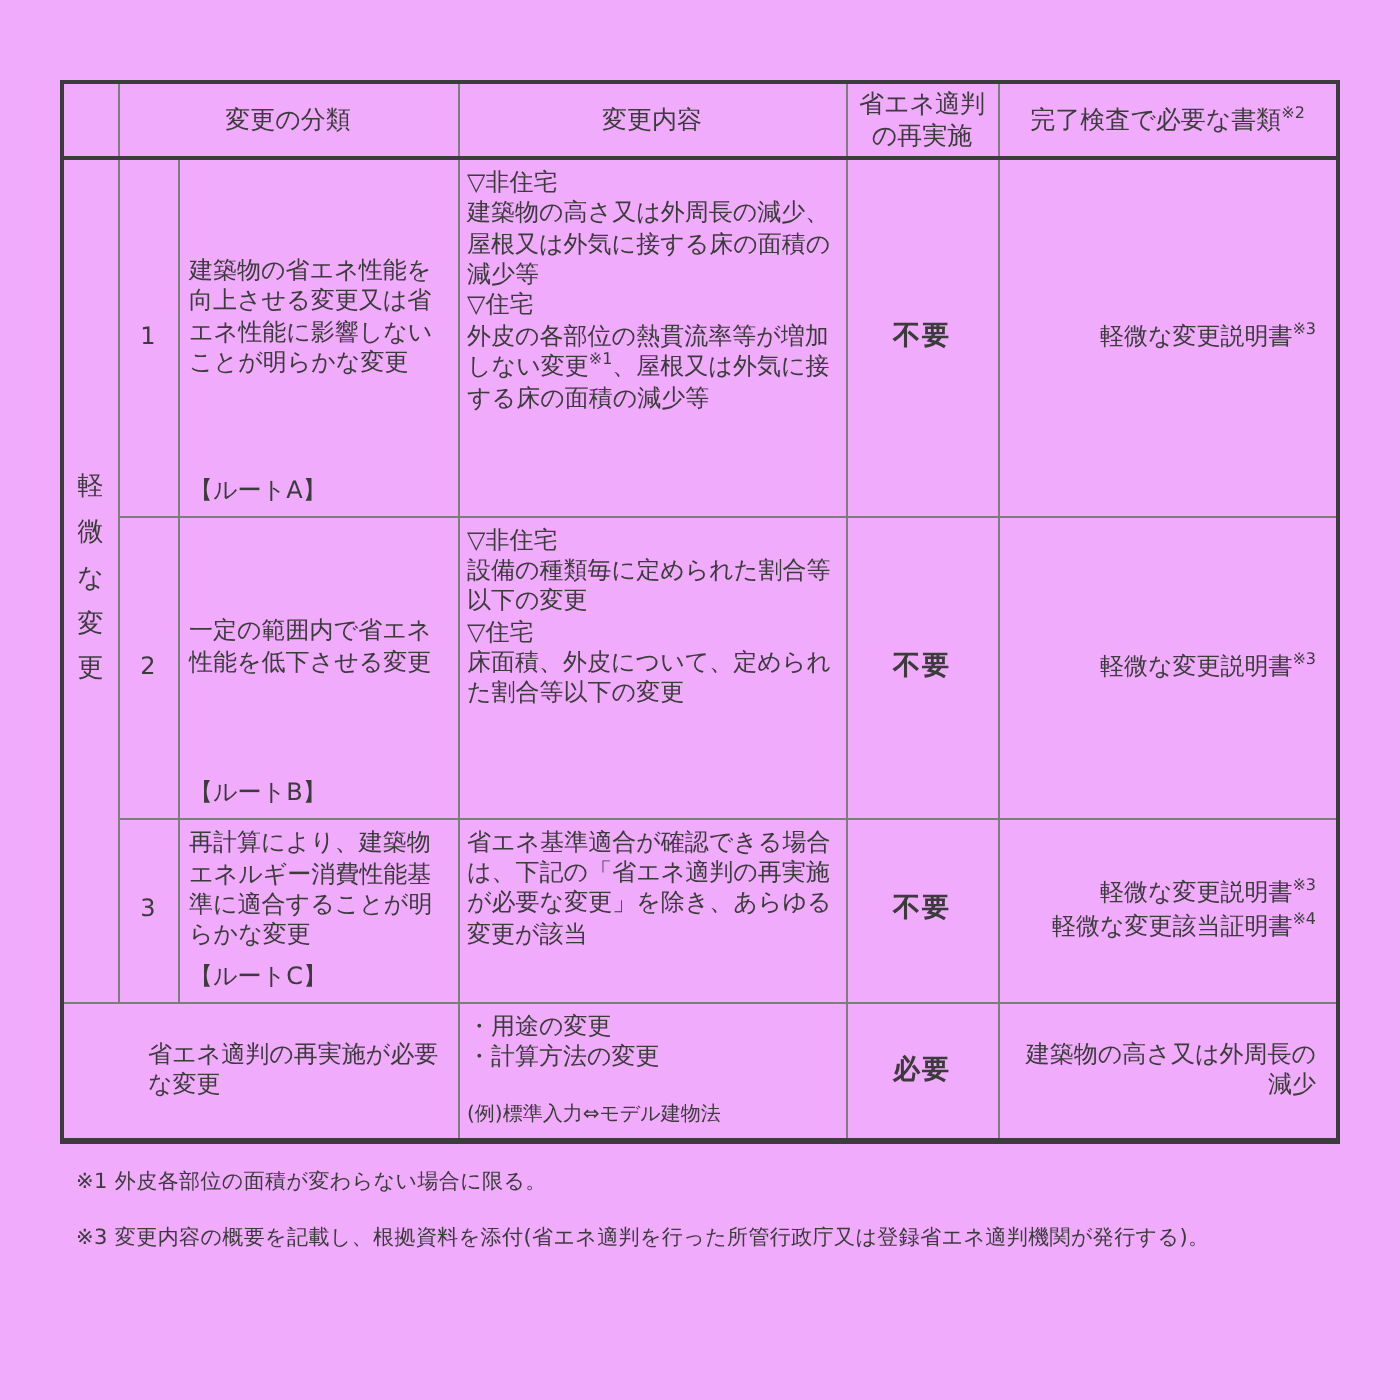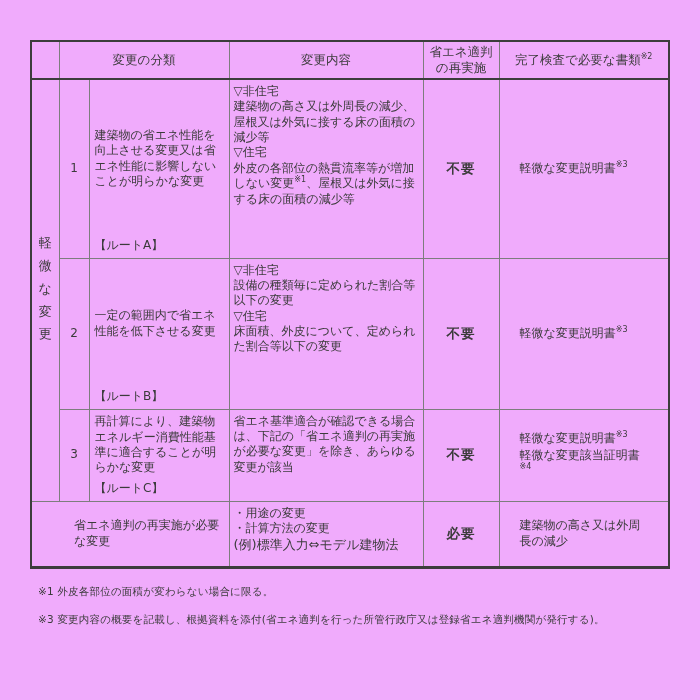--- a/index.html
+++ b/index.html
@@ -23,32 +23,32 @@
     overflow:hidden;
   }
   tr.r-head td{
     border-bottom:2px solid #3c3c3c;
     text-align:center;vertical-align:middle;
     font-size:12.5px;padding:2px 1px;
   }
   td.c-group{vertical-align:middle;padding:0;}
   .group-label{
     width:15px;margin:0 auto;word-break:break-all;
-    text-align:center;font-size:13px;line-height:1.75;font-family:Liberation Mono, monospace;
+    text-align:center;font-size:13px;line-height:1.75;
   }
   td.c-num{text-align:center;vertical-align:middle;font-size:12px;padding:0;}
   td.c-cat{vertical-align:middle;position:relative;padding:4px 5px 24px 5px;}
   .route{position:absolute;left:5px;bottom:4px;font-size:12px;}
   td.c-content{vertical-align:top;padding:4px 4px;}
   .cline{margin:0;}
   td.c-rejudge{vertical-align:middle;text-align:center;font-weight:bold;font-size:13.5px;letter-spacing:1px;margin-top:45px;}
-  td.c-docs{vertical-align:middle;padding:4px 20px;}
+  td.c-docs{vertical-align:middle;padding:4px 10px;text-align:right;}
   .doc-line{margin:1px 0;}
   sup.note{font-size:8px;vertical-align:super;line-height:0;}
-  .example{font-size:13px;margin-top:1px;}
+  .example{font-size:10px;margin-top:16px;}
   td.c-bottomcat{vertical-align:middle;padding:4px 8px 4px 42px;}
 
   tr.r1{height:179px;}
   tr.r2{height:151px;}
   tr.r3{height:92px;}
   tr.r4{height:66px;}
   tr.r-head{height:34px;}
 
   .footnotes{position:absolute;left:38px;top:584px;width:630px;}
   .fn{font-size:10.5px;line-height:14px;margin-bottom:14px;letter-spacing:0.2px;}

